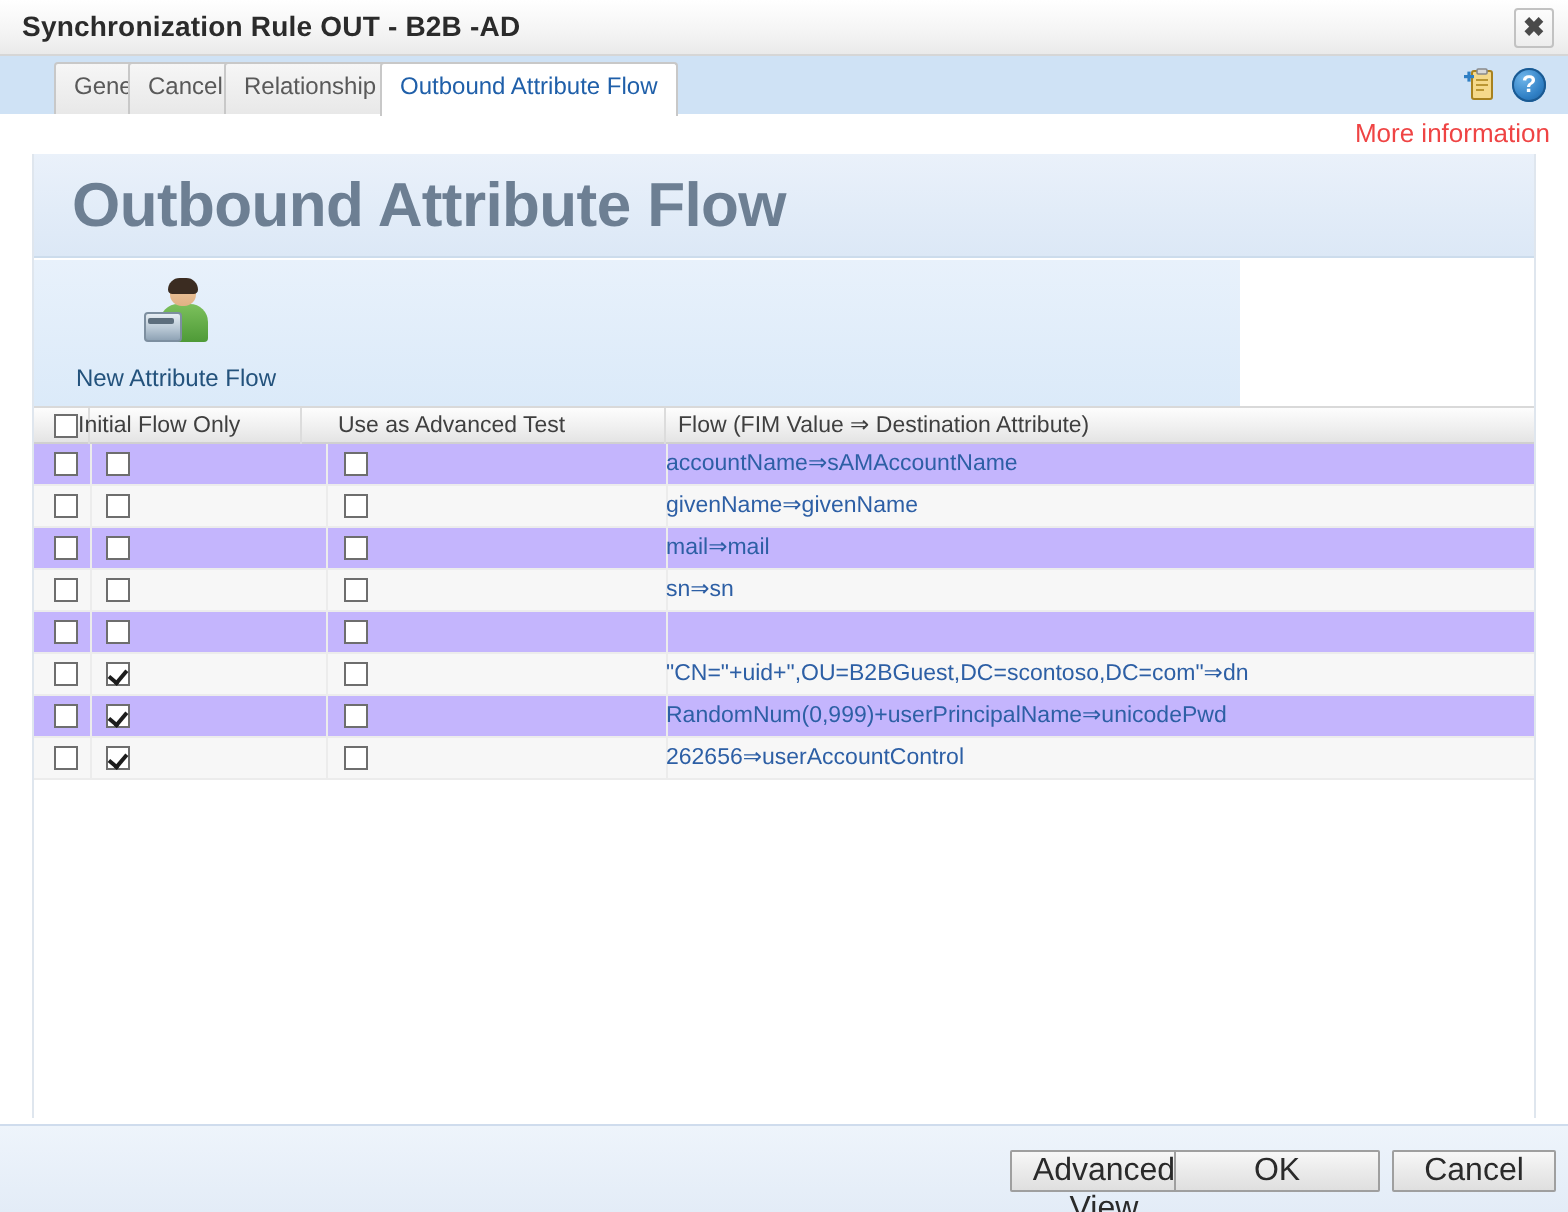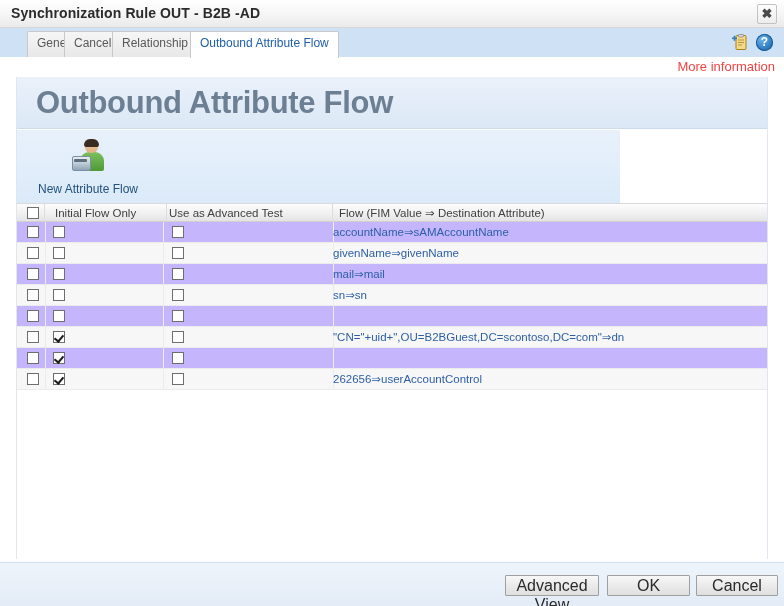--- a/index.html
+++ b/index.html
@@ -381,21 +381,21 @@
     box-sizing: border-box;
     font-family: "Liberation Sans", sans-serif;
     font-size: 16px;
     color: #2a2a2a;
     text-align: center;
     line-height: 19px;
     cursor: pointer;
     border-radius: 1px;
   }
   #btn-advanced { right: 185px; width: 94px; }
-  #btn-ok       { right: 94px;  width: 83px; }
+  #btn-ok       { right: 94px;  width: 103px; }
   #btn-cancel   { right: 6px;   width: 82px; }
 </style>
 </head>
 <body>
 
 <div id="window">
 
   <div id="titlebar">
     <div id="title-text">Synchronization Rule OUT - B2B -AD</div>
     <div id="close-btn">
@@ -457,21 +457,21 @@
 
 
     </div>
 
     <div id="grid">
 
       <div id="grid-head">
         <div class="hcell" style="left:0; width:28px;">
           <div class="cb cbh-sel"></div>
         </div>
-        <div class="hcell" style="left:32px; width:118px;">Initial Flow Only</div>
+        <div class="hcell" style="left:16px; width:118px;">Initial Flow Only</div>
         <div class="hcell" style="left:146px; width:170px;">Use as Advanced Test</div>
         <div class="hcell nosep" style="left:316px; width:434px;">Flow (FIM Value ⇒ Destination Attribute)</div>
       </div>
 
       <div id="grid-body">
           <div class="grow plain" style="top: 19px;">
             <div class="colsep" style="left: 28px;"></div>
             <div class="colsep" style="left: 146px;"></div>
             <div class="colsep" style="left: 316px;"></div>
             <div class="cb cb-sel"></div>
@@ -523,20 +523,21 @@
             <div class="cb cb-exist"></div>
             <div class="cell-flow">"CN="+uid+",OU=B2BGuest,DC=scontoso,DC=com"⇒dn</div>
           </div>
           <div class="grow plain" style="top: 145px;">
             <div class="colsep" style="left: 28px;"></div>
             <div class="colsep" style="left: 146px;"></div>
             <div class="colsep" style="left: 316px;"></div>
             <div class="cb cb-sel"></div>
             <div class="cb cb-init checked"></div>
             <div class="cb cb-exist"></div>
+            <div class="cell-flow">RandomNum(0,999)+userPrincipalName⇒unicodePwd</div>
           </div>
           <div class="grow alt" style="top: 166px;">
             <div class="colsep" style="left: 28px;"></div>
             <div class="colsep" style="left: 146px;"></div>
             <div class="colsep" style="left: 316px;"></div>
             <div class="cb cb-sel"></div>
             <div class="cb cb-init checked"></div>
             <div class="cb cb-exist"></div>
             <div class="cell-flow">262656⇒userAccountControl</div>
           </div>

